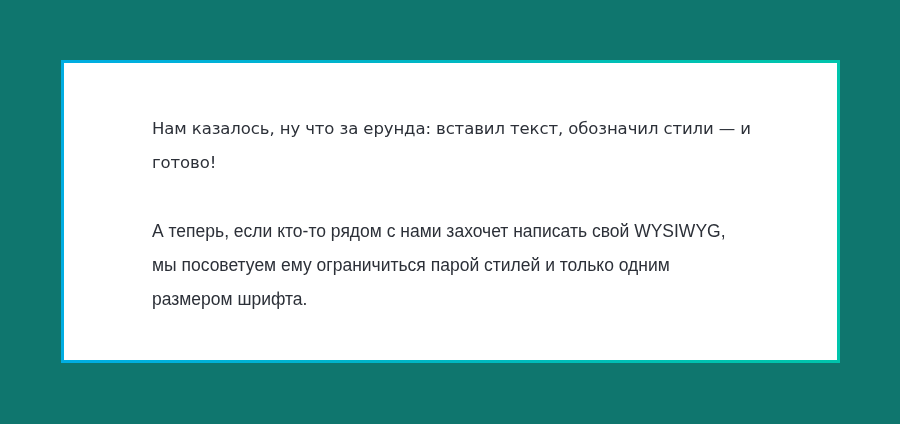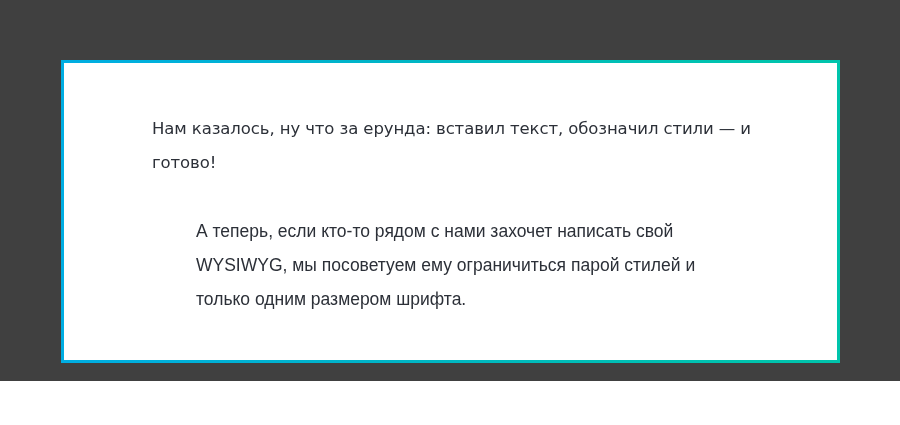--- a/index.html
+++ b/index.html
@@ -11,22 +11,22 @@
     width: 900px;
     height: 425px;
     background: #ffffff;
     font-family: "Liberation Sans", sans-serif;
     overflow: hidden;
   }
 
   .canvas {
     position: relative;
     width: 900px;
-    height: 381px;
-    background: #404040;
+    height: 424px;
+    background: #0f766e;
   }
 
   
   .quote-box {
     position: absolute;
     left: 61px;
     top: 60px;
     width: 779px;
     height: 303px;
     box-sizing: border-box;
@@ -72,21 +72,20 @@
     font-family: "DejaVu Sans", sans-serif;
     font-size: 16.5px;
     letter-spacing: -0.1px;
   }
 
   
   .para-follow {
     font-family: "Liberation Sans", sans-serif;
     font-size: 17.5px;
     letter-spacing: 0px;
-    margin-left: 44px;
   }
 
   .para + .para {
     margin-top: 34px;
   }
 </style>
 </head>
 <body>
 
 <div class="canvas">

